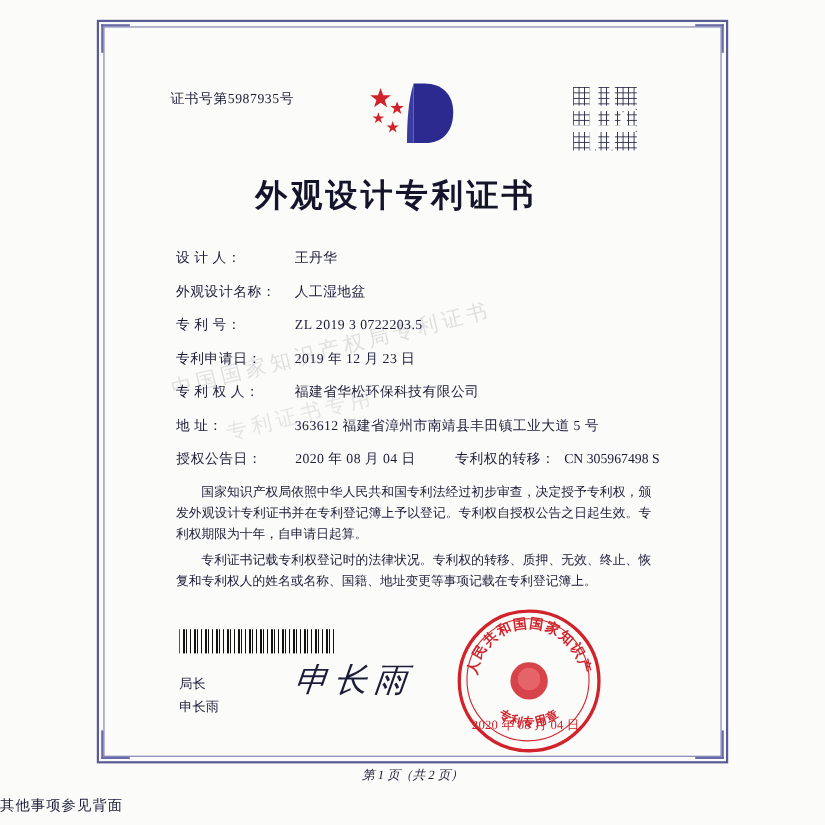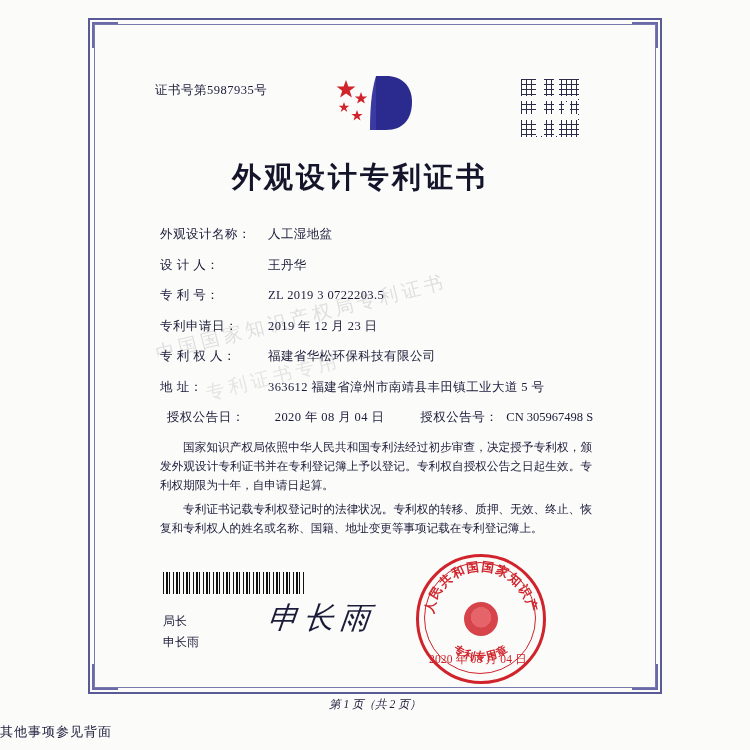--- a/index.html
+++ b/index.html
@@ -288,47 +288,47 @@
     <i style="left:44px;top:24px;width:6px;height:14px;"></i>
   </div>
 
   <div class="title">外观设计专利证书</div>
 
   <div class="watermark">中国国家知识产权局专利证书</div>
   <div class="watermark2">专利证书专用</div>
 
   <div class="fields">
     <div class="row">
+      <span class="lbl">设  计  人：</span>
+      <span class="val">王丹华</span>
+    </div>
+    <div class="row">
       <span class="lbl">外观设计名称：</span>
       <span class="val">人工湿地盆</span>
-    </div>
-    <div class="row">
-      <span class="lbl">设  计  人：</span>
-      <span class="val">王丹华</span>
     </div>
     <div class="row">
       <span class="lbl">专  利  号：</span>
       <span class="val">ZL 2019 3 0722203.5</span>
     </div>
     <div class="row">
       <span class="lbl">专利申请日：</span>
       <span class="val">2019 年 12 月 23 日</span>
     </div>
     <div class="row">
       <span class="lbl">专 利 权 人：</span>
       <span class="val">福建省华松环保科技有限公司</span>
     </div>
     <div class="row">
       <span class="lbl">地      址：</span>
       <span class="val">363612 福建省漳州市南靖县丰田镇工业大道 5 号</span>
     </div>
     <div class="row twocol">
       <span class="lbl">授权公告日：</span>
       <span class="val">2020 年 08 月 04 日</span>
-      <span class="lbl2">授权公告号：</span>
+      <span class="lbl2">专利权的转移：</span>
       <span class="val2">CN 305967498 S</span>
     </div>
   </div>
 
   <div class="para para2">专利证书记载专利权登记时的法律状况。专利权的转移、质押、无效、终止、恢复和专利权人的姓名或名称、国籍、地址变更等事项记载在专利登记簿上。</div>
   <div class="para para1">国家知识产权局依照中华人民共和国专利法经过初步审查，决定授予专利权，颁发外观设计专利证书并在专利登记簿上予以登记。专利权自授权公告之日起生效。专利权期限为十年，自申请日起算。</div>
 
   <div class="barcode"></div>
 
   <div class="sign-label">

